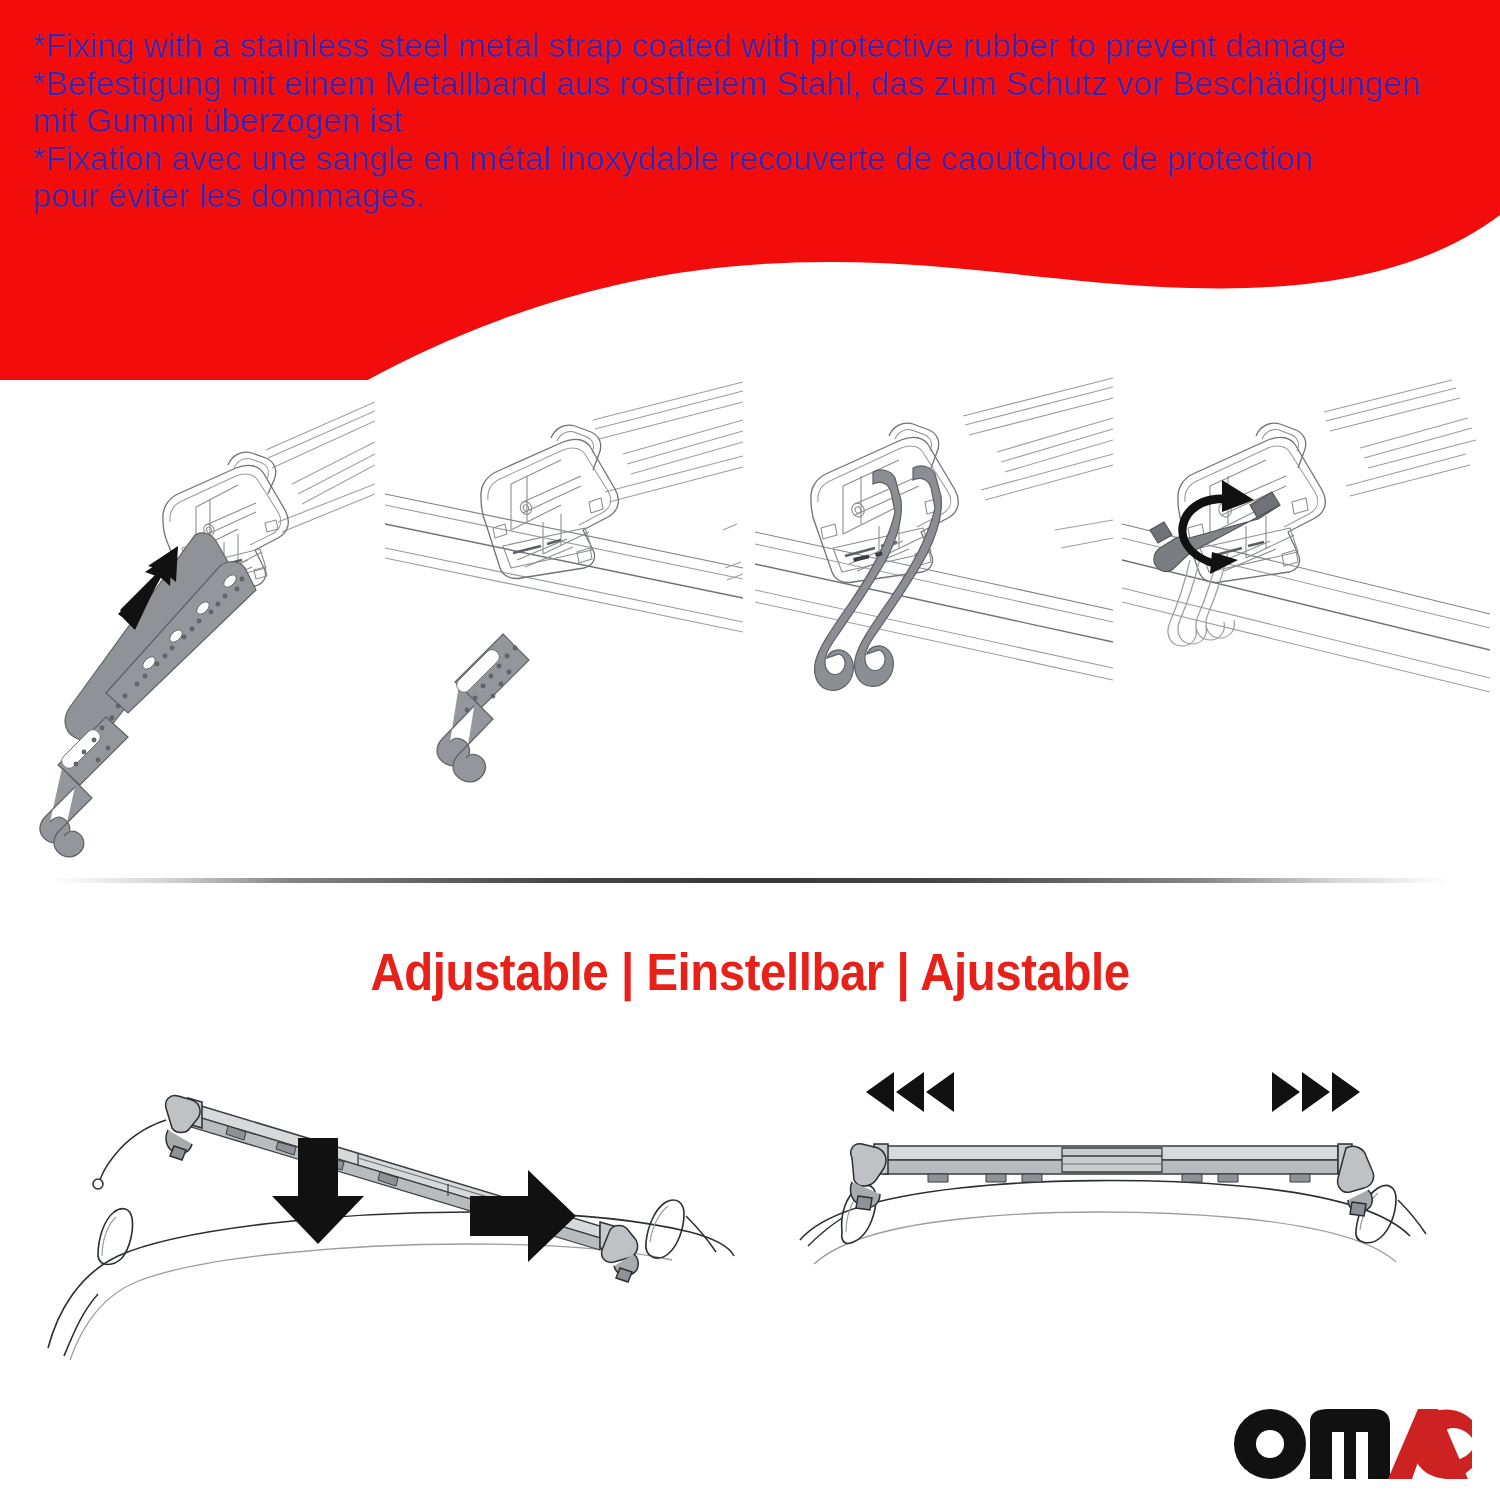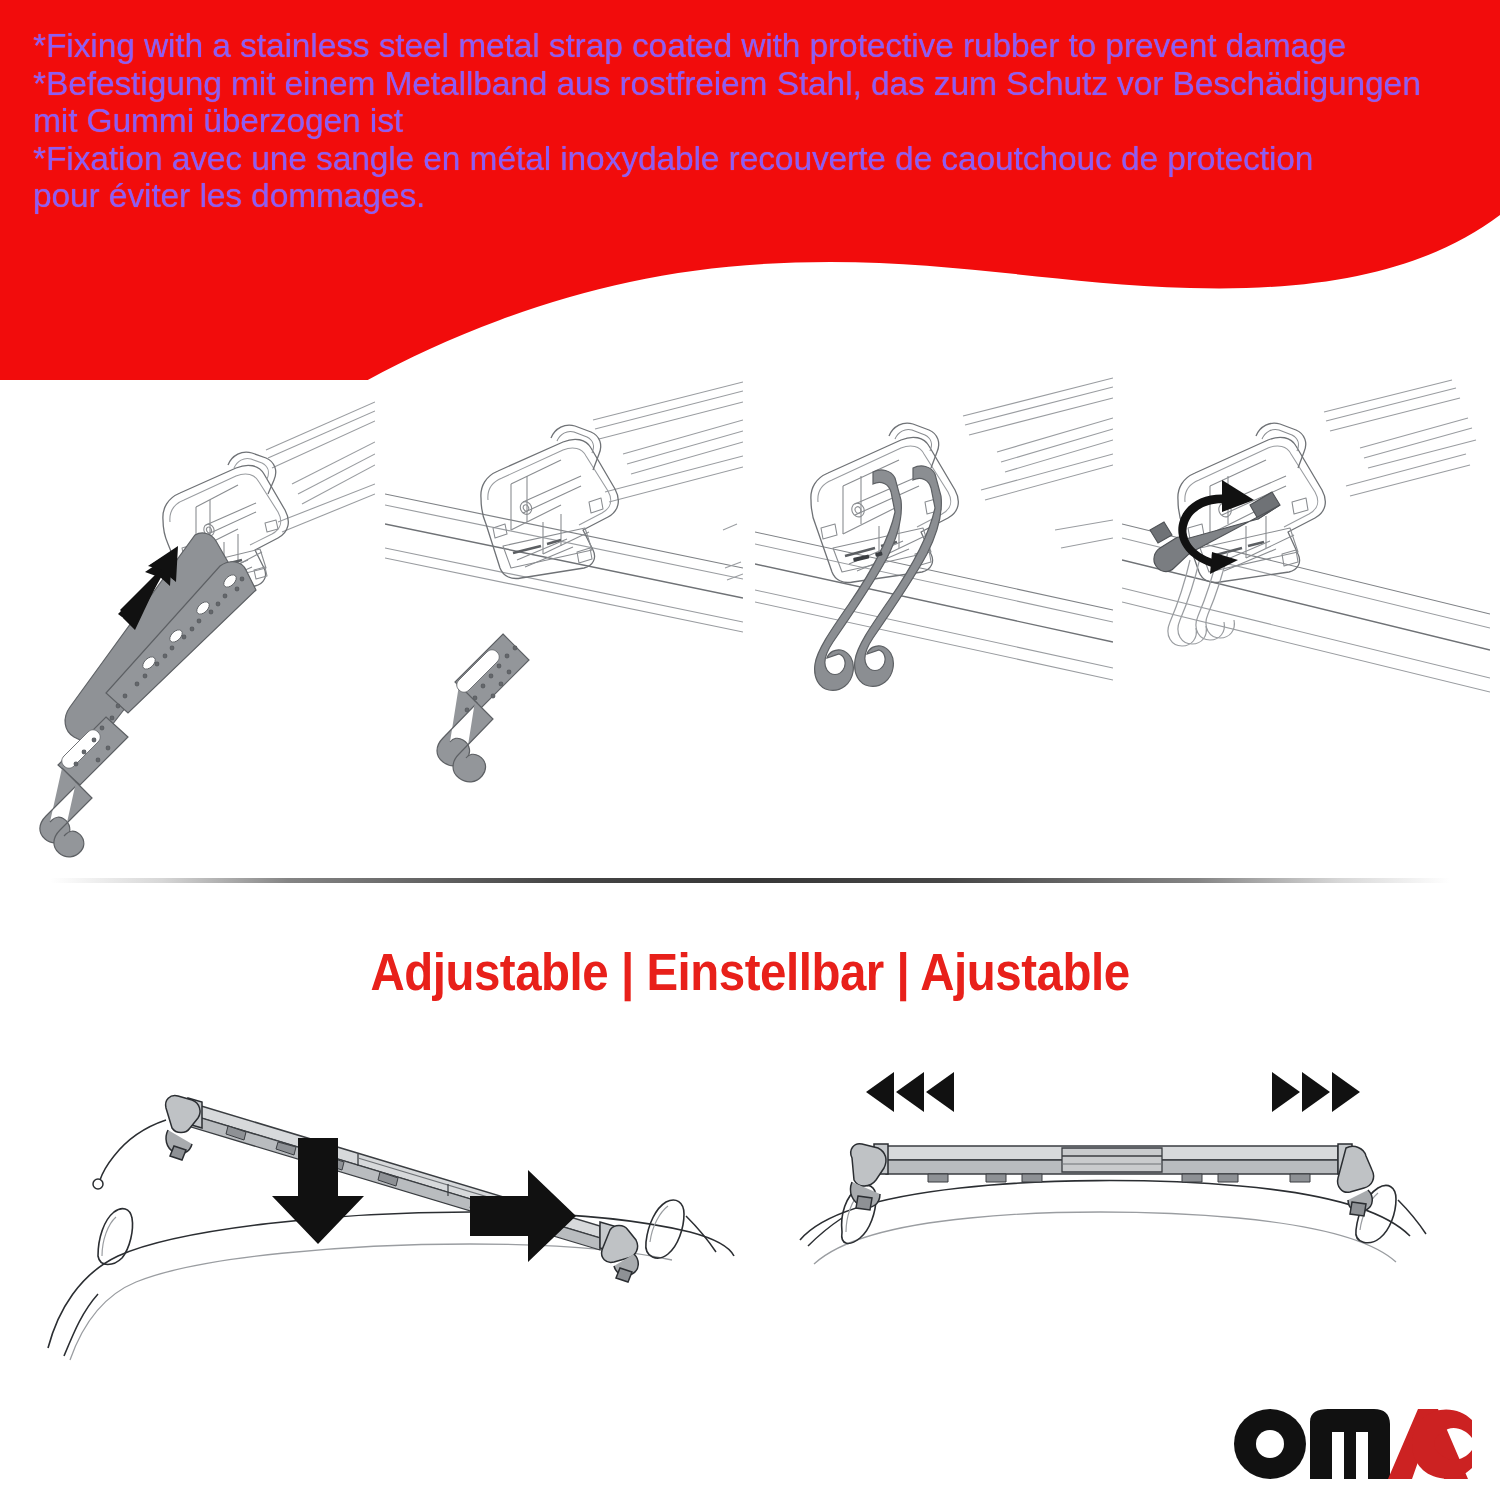--- a/index.html
+++ b/index.html
@@ -18,21 +18,21 @@
 
   
   #banner {
     position:absolute; left:0; top:0;
     width:1500px; height:380px;
   }
   #banner-shape { position:absolute; left:0; top:0; }
   #banner-text {
     position:absolute; left:33px; top:27px;
     width:1450px;
-    color:#8b5cf6;
+    color:#4c1d95;
     font-size:33.5px;
     line-height:37.5px;
     font-weight:400;
     letter-spacing:-0.1px;
     white-space:pre-wrap;
     text-shadow:0 0 1px rgba(255,255,255,0.35);
   }
 
   
   #steps {

